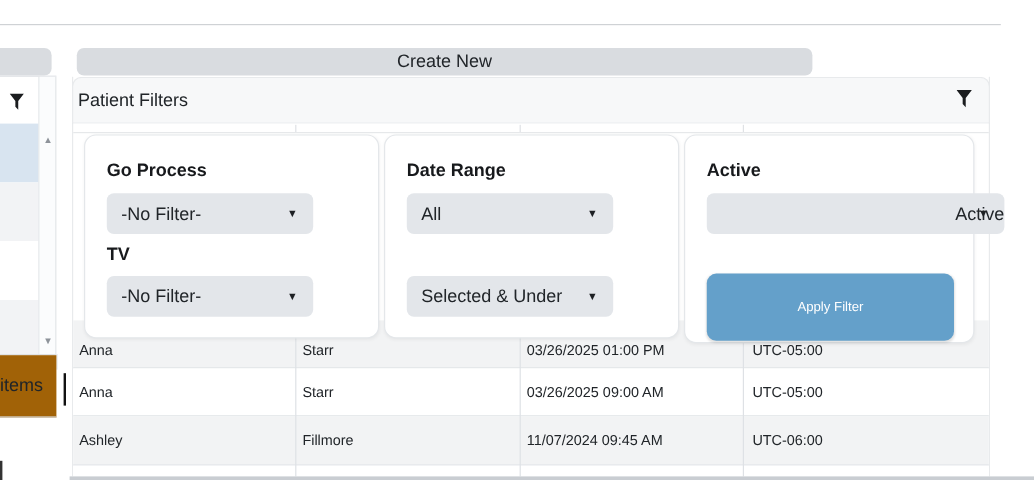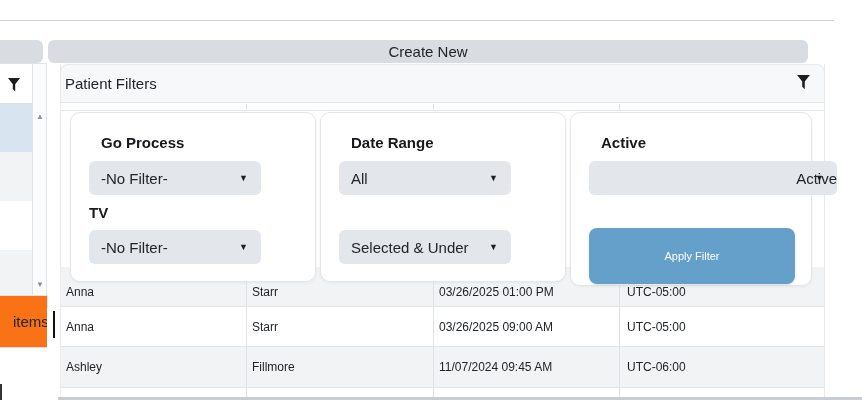--- a/index.html
+++ b/index.html
@@ -7,39 +7,39 @@
   body { font-family:"Liberation Sans","DejaVu Sans",sans-serif; color:#212529; }
   #screen { position:relative; width:862px; height:400px; overflow:hidden; background:#fff; }
 
   .abs { position:absolute; }
 
   
   .top-line { left:0; top:20px; width:834px; height:1px; background:#cfd2d5; }
 
   
   .left-stub { left:0; top:40px; width:43px; height:23px; background:#d9dce0; border-radius:0 6px 6px 0; }
-  .create-new { left:48px; top:40px; width:760px; height:23px; background:#d9dce0; border-radius:6px;
+  .create-new { left:64px; top:40px; width:613px; height:23px; background:#d9dce0; border-radius:6px;
     display:flex; align-items:center; justify-content:center; font-size:15px; color:#212529; cursor:pointer; }
 
   
   .lp-topline { left:0; top:63px; width:47px; height:1px; background:#dfe2e5; }
   .lp-vline1 { left:32px; top:64px; width:1px; height:231px; background:#e0e3e6; }
   .lp-scrollcol { left:33px; top:64px; width:14px; height:231px; background:#fbfcfd; border-right:1px solid #e3e6e9; }
   .lp-scroll-up, .lp-scroll-down { position:absolute; left:0; width:14px; text-align:center; font-size:8px; color:#8e939a; }
   .lp-scroll-up { top:48px; }
   .lp-scroll-down { top:216px; }
   .lp-vline2 { left:47px; top:295px; width:1px; height:13px; background:#e3e6e9; }
   .lp-row { left:0; width:32px; }
   .lp-row.blue { top:103px; height:49px; background:#d8e4f0; }
   .lp-row.g1 { top:152px; height:49px; background:#f2f3f5; }
   .lp-row.w1 { top:201px; height:49px; background:#ffffff; }
   .lp-row.g2 { top:250px; height:45px; background:#f2f3f5; }
   .lp-botline { left:0; top:295px; width:47px; height:1px; background:#dfe2e5; }
-  .items-footer { left:0; top:296px; width:47px; height:52px; background:#f97316; border-bottom:1px solid #d8dbde;
-    display:flex; align-items:center; font-size:15px; color:#212529; padding-left:13px; overflow:hidden; }
+  .items-footer { left:0; top:296px; width:47px; height:52px; background:#a16207; border-bottom:1px solid #d8dbde;
+    display:flex; align-items:center; font-size:15px; color:#212529; padding-left:0; overflow:hidden; }
   .text-cursor { left:53px; top:311px; width:2px; height:27px; background:#111; }
   .corner-sliver { left:0px; top:384px; width:2px; height:16px; background:#333; }
 
   
   .funnel { display:block; }
 
   
   .panel-border-left { left:60px; top:64px; width:1px; height:333px; background:#e8eaec; }
   .panel-border-right { left:824px; top:64px; width:1px; height:333px; background:#e8eaec; }
   .panel-header { left:60px; top:64px; width:765px; height:39px; background:#f7f8f9;
@@ -64,21 +64,21 @@
   .t-divider { top:267px; width:1px; height:130px; background:#dee1e5; z-index:2; }
 
   .bottom-strip { left:58px; top:397px; width:804px; height:3px; background:#c9cdd2; z-index:8; }
 
   
   .card { background:#fff; border:1px solid #e4e7ea; border-radius:10px; box-shadow:0 1px 3px rgba(0,0,0,0.05); z-index:5; }
   .card1 { left:70px; top:112px; width:246px; height:170px; }
   .card2 { left:320px; top:112px; width:246px; height:170px; }
   .card3 { left:570px; top:112px; width:242px; height:174px; }
   .f-label { position:absolute; left:18px; font-size:15px; font-weight:700; color:#17191c; }
-  .f-label.l1 { top:21px;margin-left:12px; }
+  .f-label.l1 { top:21px; }
   .f-label.l2 { top:91px; }
   .f-select { position:absolute; left:18px; height:34px; background:#e3e6ea; border-radius:6px;
     display:flex; align-items:center; font-size:15px; color:#212529; padding-left:12px; cursor:pointer; }
   .f-select.s1 { top:48px; }
   .f-select.s2 { top:117px; }
   .card1 .f-select, .card2 .f-select { width:172px; }
   .card3 .f-select { width:248px;justify-content:flex-end; }
   .f-caret { position:absolute; right:13px; top:50%; transform:translateY(-50%); font-size:9px; color:#1d2023; }
   .apply-btn { position:absolute; left:18px; top:115px; width:206px; height:56px; background:#64a0ca;
     border:none; border-radius:8px; color:#ffffff; font-size:11px; font-family:"Liberation Sans",sans-serif;

